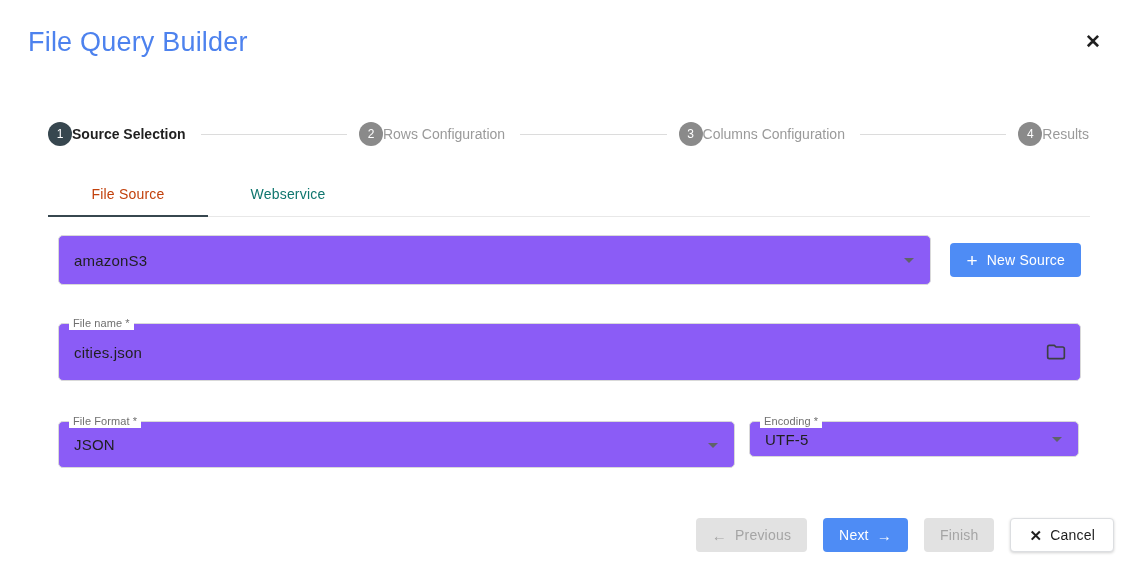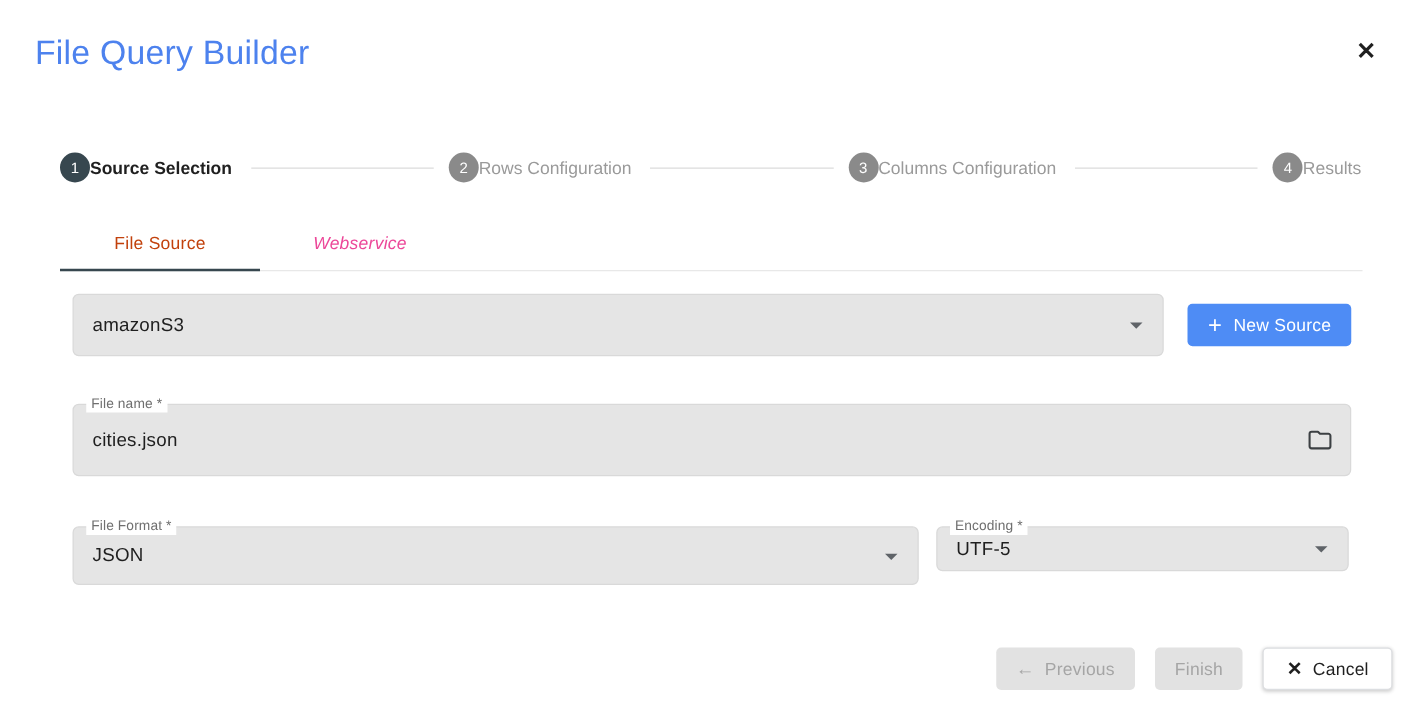--- a/index.html
+++ b/index.html
@@ -22,27 +22,27 @@
   .step-label { font-size:14px; }
   .step.active .step-label { color:#1f1f1f; font-weight:700; }
   .step.inactive .step-label { color:#9a9a9a; font-weight:400; }
   .step-line { flex:1 1 auto; height:1px; background:#dcdcdc; margin:0 12px 0 15px; min-width:30px; }
 
   
   .tabs-bar { display:flex; margin:25px 45px 0 48px; border-bottom:1px solid #e8e8e8; position:relative; }
   .tab { width:160px; height:45px; display:flex; align-items:center; justify-content:center;
          font-size:14px; cursor:pointer; position:relative; letter-spacing:.2px; }
   .tab.active { color:#c2410c; }
-  .tab.inactive { color:#ec4899;font-style:italic; }
+  .tab.inactive { color:#0f766e; }
   .tab.active::after { content:""; position:absolute; left:0; right:0; bottom:-1px; height:2px; background:#37474F; }
 
   
   .content { margin:0 54px 0 58px; }
   .row1 { display:flex; align-items:center; margin-top:18px; }
-  .outlined { border:1px solid #d9d9d9; border-radius:5px; background:#e5e5e5; position:relative;
+  .outlined { border:1px solid #d9d9d9; border-radius:5px; background:#8b5cf6; position:relative;
               display:flex; align-items:center; }
   .field-label { position:absolute; top:-7px; left:10px; background:#fff; padding:0 4px;
                  font-size:11px; color:#6f6f6f; letter-spacing:.1px; line-height:13px; }
   .field-value { font-size:15px; color:#1f1f1f; padding-left:15px; letter-spacing:.2px; }
   .caret { width:0; height:0; border-left:5px solid transparent; border-right:5px solid transparent;
            border-top:5px solid #5f6368; position:absolute; right:16px; top:50%; margin-top:-2px; }
   .select { cursor:pointer; }
 
   .source-select { flex:1 1 auto; height:50px; }
   .new-source-btn { flex:0 0 auto; margin-left:19px; height:34px; padding:0 16px; border:none;
@@ -142,20 +142,24 @@
       <div class="caret"></div>
     </div>
   </div>
 </div>
 
 <div class="footer">
   <button class="btn btn-disabled">
     <span class="arrow-glyph">←</span>
     <span>Previous</span>
   </button>
+  <button class="btn btn-primary">
+    <span>Next</span>
+    <span class="arrow-glyph">→</span>
+  </button>
   <button class="btn btn-disabled">
     <span>Finish</span>
   </button>
   <button class="btn btn-outline">
     <span class="x-glyph">✕</span>
     <span>Cancel</span>
   </button>
 </div>
 
 </body></html>

